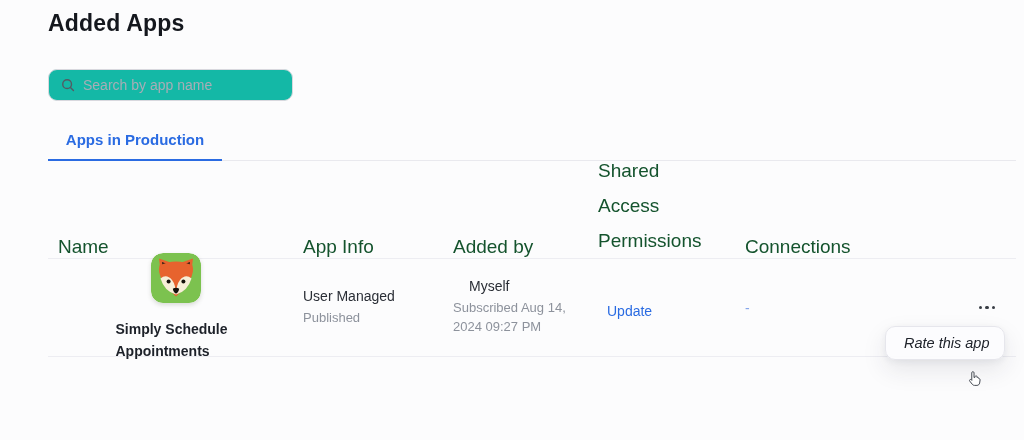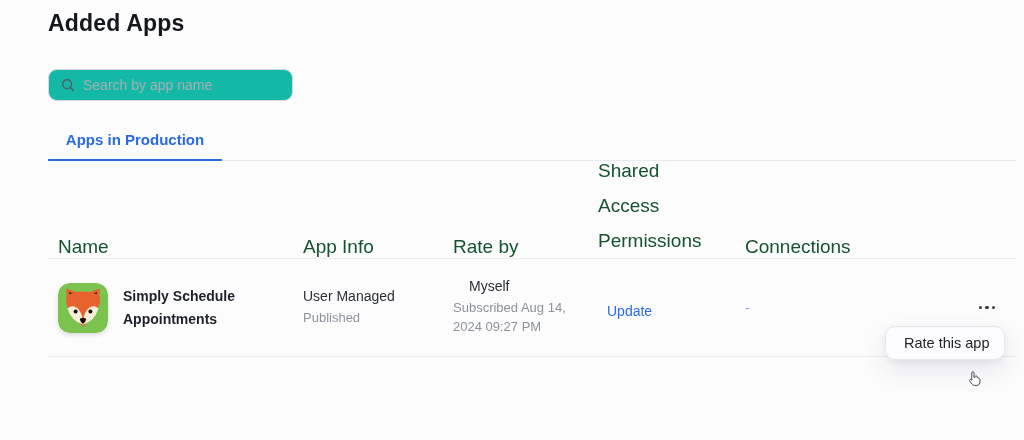--- a/index.html
+++ b/index.html
@@ -58,41 +58,41 @@
     display:flex; align-items:center;
     border-bottom:1px solid #ededf2;
     font-size:14px;
   }
   .col1 { width:245px; padding-left:10px; }
   .col2 { width:150px;margin-left:10px; }
   .col3 { width:145px; }
   .col4 { width:147px; }
   .col5 { flex:1; display:flex; align-items:center; }
   .hdr-wrap { width:112px; line-height:1.85; }
-  .name-cell { display:flex; align-items:center; gap:15px; }
+  .name-cell { display:flex; align-items:center; gap:15px;flex-direction:column; }
   .app-icon { width:50px; height:50px; border-radius:12px; flex:0 0 auto; box-shadow:0 2px 4px rgba(60,70,50,.18); }
   .app-name { width:120px; font-weight:bold; font-size:14px; line-height:1.6; color:#1d2129; }
   .line-main { color:#2a2e36; font-size:14px; }
   .line-sub  { color:#8d929c; font-size:13px; line-height:1.45; margin-top:5px; }
   .cell3 .line-main { margin-bottom:3px;margin-left:16px; }
   .cell3 .line-sub { width:118px; }
   .link { color:var(--accent, #2a6be2); cursor:pointer; margin-top:6px; display:inline-block; font-size:14px;margin-left:9px; }
   .dash { color:#86a6ea; font-size:14px; }
   .dots-btn {
     margin-left:auto; margin-right:19px;
     display:flex; gap:3px; align-items:center;
     padding:6px 2px; cursor:pointer;
   }
   .dots-btn i { width:3.4px; height:3.4px; border-radius:50%; background:#383d45; display:block; }
   .ctx-menu {
     position:absolute; left:885px; top:326px; width:120px;
     background:rgba(252,252,254,.93);
     border:1px solid #e6e6ec; border-radius:10px;
     box-shadow:0 10px 24px rgba(40,44,60,.10), 0 2px 6px rgba(40,44,60,.06);
-    z-index:5; overflow:hidden; padding:1px 0;
+    z-index:5; overflow:hidden; padding:1px 0;font-style:italic;
   }
   .ctx-item {
     height:30px; line-height:30px; padding-left:18px;
     font-size:14.5px; color:#20242c; cursor:pointer;
   }
   .cursor-icon { position:absolute; left:966px; top:369px; z-index:9; pointer-events:none; }
 </style>
 </head>
 <body>
 
@@ -106,21 +106,21 @@
   <input type="text" placeholder="Search by app name" style="">
 </div>
 
 <div class="tabs">
   <div class="tab active">Apps in Production</div>
 </div>
 
 <div class="thead">
   <div class="col1">Name</div>
   <div class="col2">App Info</div>
-  <div class="col3">Rate by</div>
+  <div class="col3">Added by</div>
   <div class="col4">
       <div class="hdr-wrap">Shared Access Permissions</div>
     </div>
   <div class="col5">Connections</div>
 </div>
 
 <div class="trow">
   <div class="col1 name-cell">
     <svg class="app-icon" viewBox="0 0 50 50">
       <rect width="50" height="50" rx="12" fill="#7cc24f"></rect>

